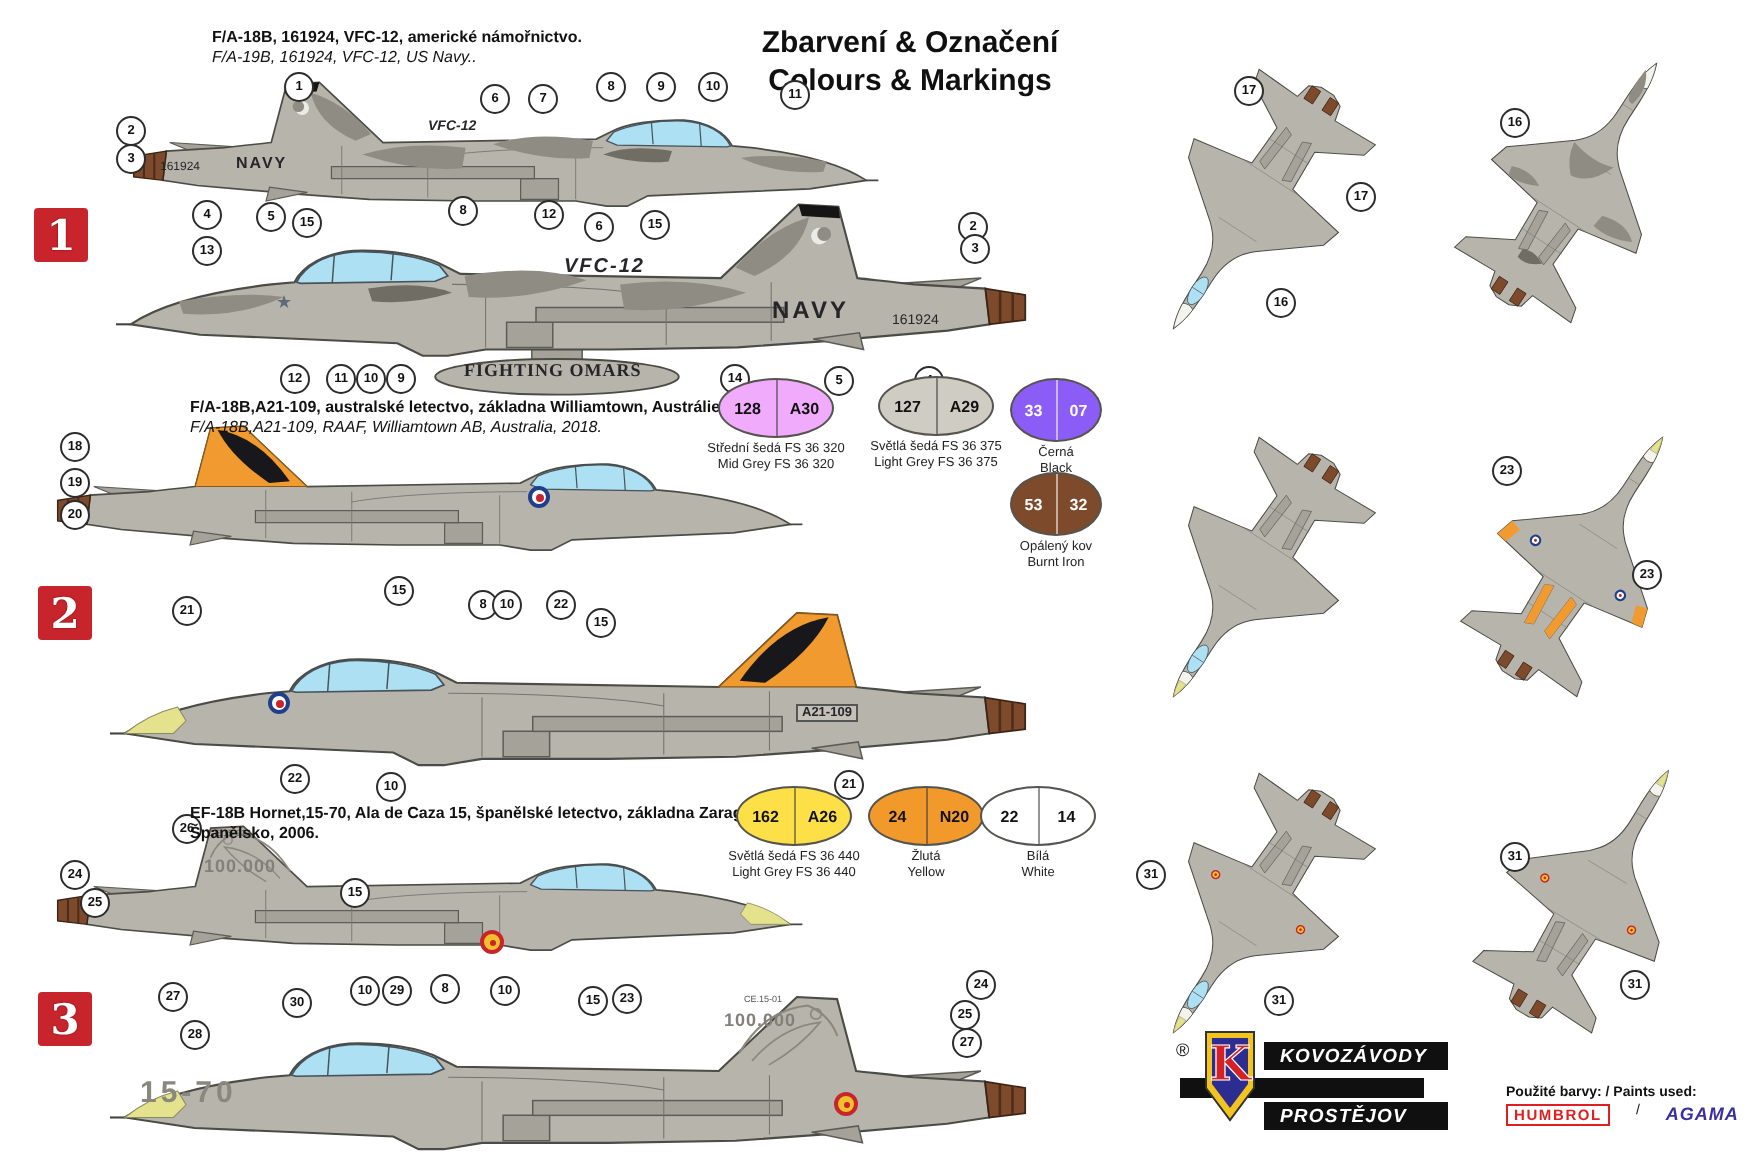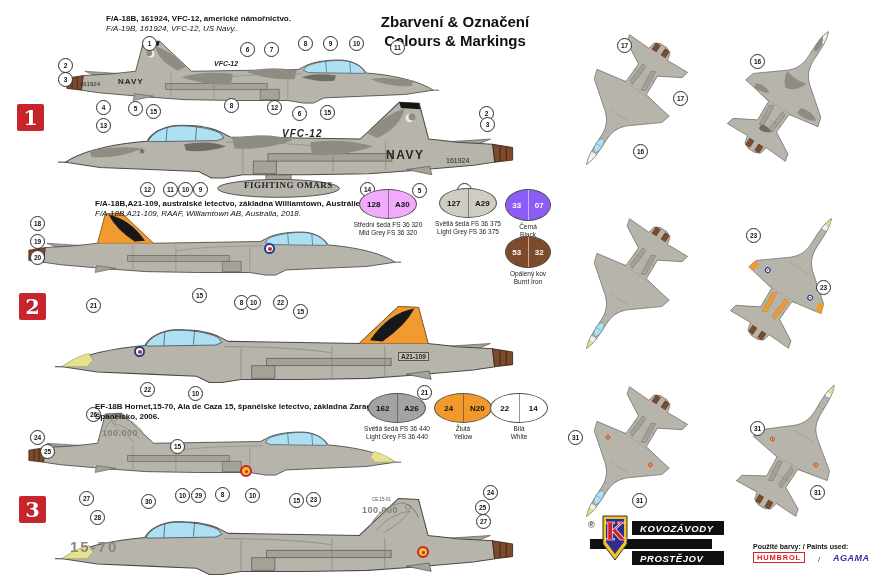--- a/index.html
+++ b/index.html
@@ -35,21 +35,21 @@
   .esp i{position:absolute;inset:2.5px;border-radius:50%;background:var(--esp_red);}
   .us-ins{position:absolute;font-size:9px;color:#5d6b76;z-index:5;}
   .lbar{position:absolute;background:#101010;color:#fff;display:flex;align-items:center;
         font-weight:bold;font-style:italic;font-size:9.5px;letter-spacing:.6px;
         padding-left:8px;z-index:3;}
   .midbar{position:absolute;background:#101010;z-index:1;}
   .shield{position:absolute;z-index:2;}
   .reg{position:absolute;font-size:9px;color:#111;z-index:2;}
   .pu{position:absolute;font-size:7px;color:#111;z-index:3;}
   .pu-line{font-weight:bold;}
-  .pu-brands{margin-top:2px;display:flex;align-items:flex-end;gap:13px;}
+  .pu-brands{margin-top:2px;display:flex;align-items:flex-start;gap:13px;}
   .humbrol{color:var(--humbrol_red);border:1px solid var(--humbrol_red);padding:0 3px;
            font-weight:bold;font-size:7.5px;letter-spacing:.8px;background:#fff;}
   .agama{color:var(--agama_blue);font-weight:bold;font-style:italic;font-size:9px;letter-spacing:.5px;}
   
   .sv-base{fill:var(--base_grey);stroke:#4c4c46;stroke-width:1;}
   .sv-canopy{fill:var(--canopy);stroke:#47525a;stroke-width:.8;}
   .sv-frame{stroke:#47525a;stroke-width:.7;}
   .sv-mid{fill:var(--camo_mid);}
   .sv-dark{fill:var(--camo_dark);}
   .sv-detail{fill:#a5a299;stroke:#5c5c56;stroke-width:.7;}
@@ -189,21 +189,21 @@
     <use href="#jet-canopy"></use>
     <use href="#s1-fincap"></use>
   </svg>
 
   <span class="mk" style="left:80px;top:81px;font-size:6px">161924</span>
   <span class="mk" style="left:118px;top:77px;font-size:8px;font-weight:bold;letter-spacing:1px">NAVY</span>
   <span class="mk" style="left:214px;top:60px;font-size:7px;font-weight:bold;font-style:italic">VFC-12</span>
   <span class="mk" style="left:282px;top:128px;font-size:10px;font-weight:bold;font-style:italic;letter-spacing:1px">VFC-12</span>
   <span class="mk" style="left:386px;top:148px;font-size:12px;font-weight:bold;letter-spacing:1.5px">NAVY</span>
   <span class="mk" style="left:446px;top:157px;font-size:7px">161924</span>
-  <span class="mk" style="left:244px;top:180px;font-size:9px;font-family:'Liberation Serif',serif;font-weight:bold;letter-spacing:.5px">FIGHTING OMARS</span>
+  <span class="mk" style="left:232px;top:180px;font-size:9px;font-family:'Liberation Serif',serif;font-weight:bold;letter-spacing:.5px">FIGHTING OMARS</span>
   <span class="us-ins" style="left:138px;top:146px">★</span>
 
   <span class="co" style="left:142px;top:36px">1</span>
   <span class="co" style="left:58px;top:58px">2</span>
   <span class="co" style="left:58px;top:72px">3</span>
   <span class="co" style="left:96px;top:100px">4</span>
   <span class="co" style="left:128px;top:101px">5</span>
   <span class="co" style="left:240px;top:42px">6</span>
   <span class="co" style="left:264px;top:42px">7</span>
   <span class="co" style="left:298px;top:36px">8</span>
@@ -364,21 +364,21 @@
         <span class="code">53</span>
         <span class="sep"></span>
         <span class="code">32</span>
       </div>
     <div class="plabel">
         <div>Opálený kov</div>
         <div>Burnt Iron</div>
       </div>
   </div>
   <div class="paint" style="left:351px;top:393px">
-    <div class="oval" style="background: #a3a3a3; color: rgb(17, 17, 17);">
+    <div class="oval" style="background: #fde047; color: rgb(17, 17, 17);">
         <span class="code">162</span>
         <span class="sep"></span>
         <span class="code">A26</span>
       </div>
     <div class="plabel">
         <div>Světlá šedá FS 36 440</div>
         <div>Light Grey FS 36 440</div>
       </div>
   </div>
   <div class="paint" style="left:417px;top:393px">

